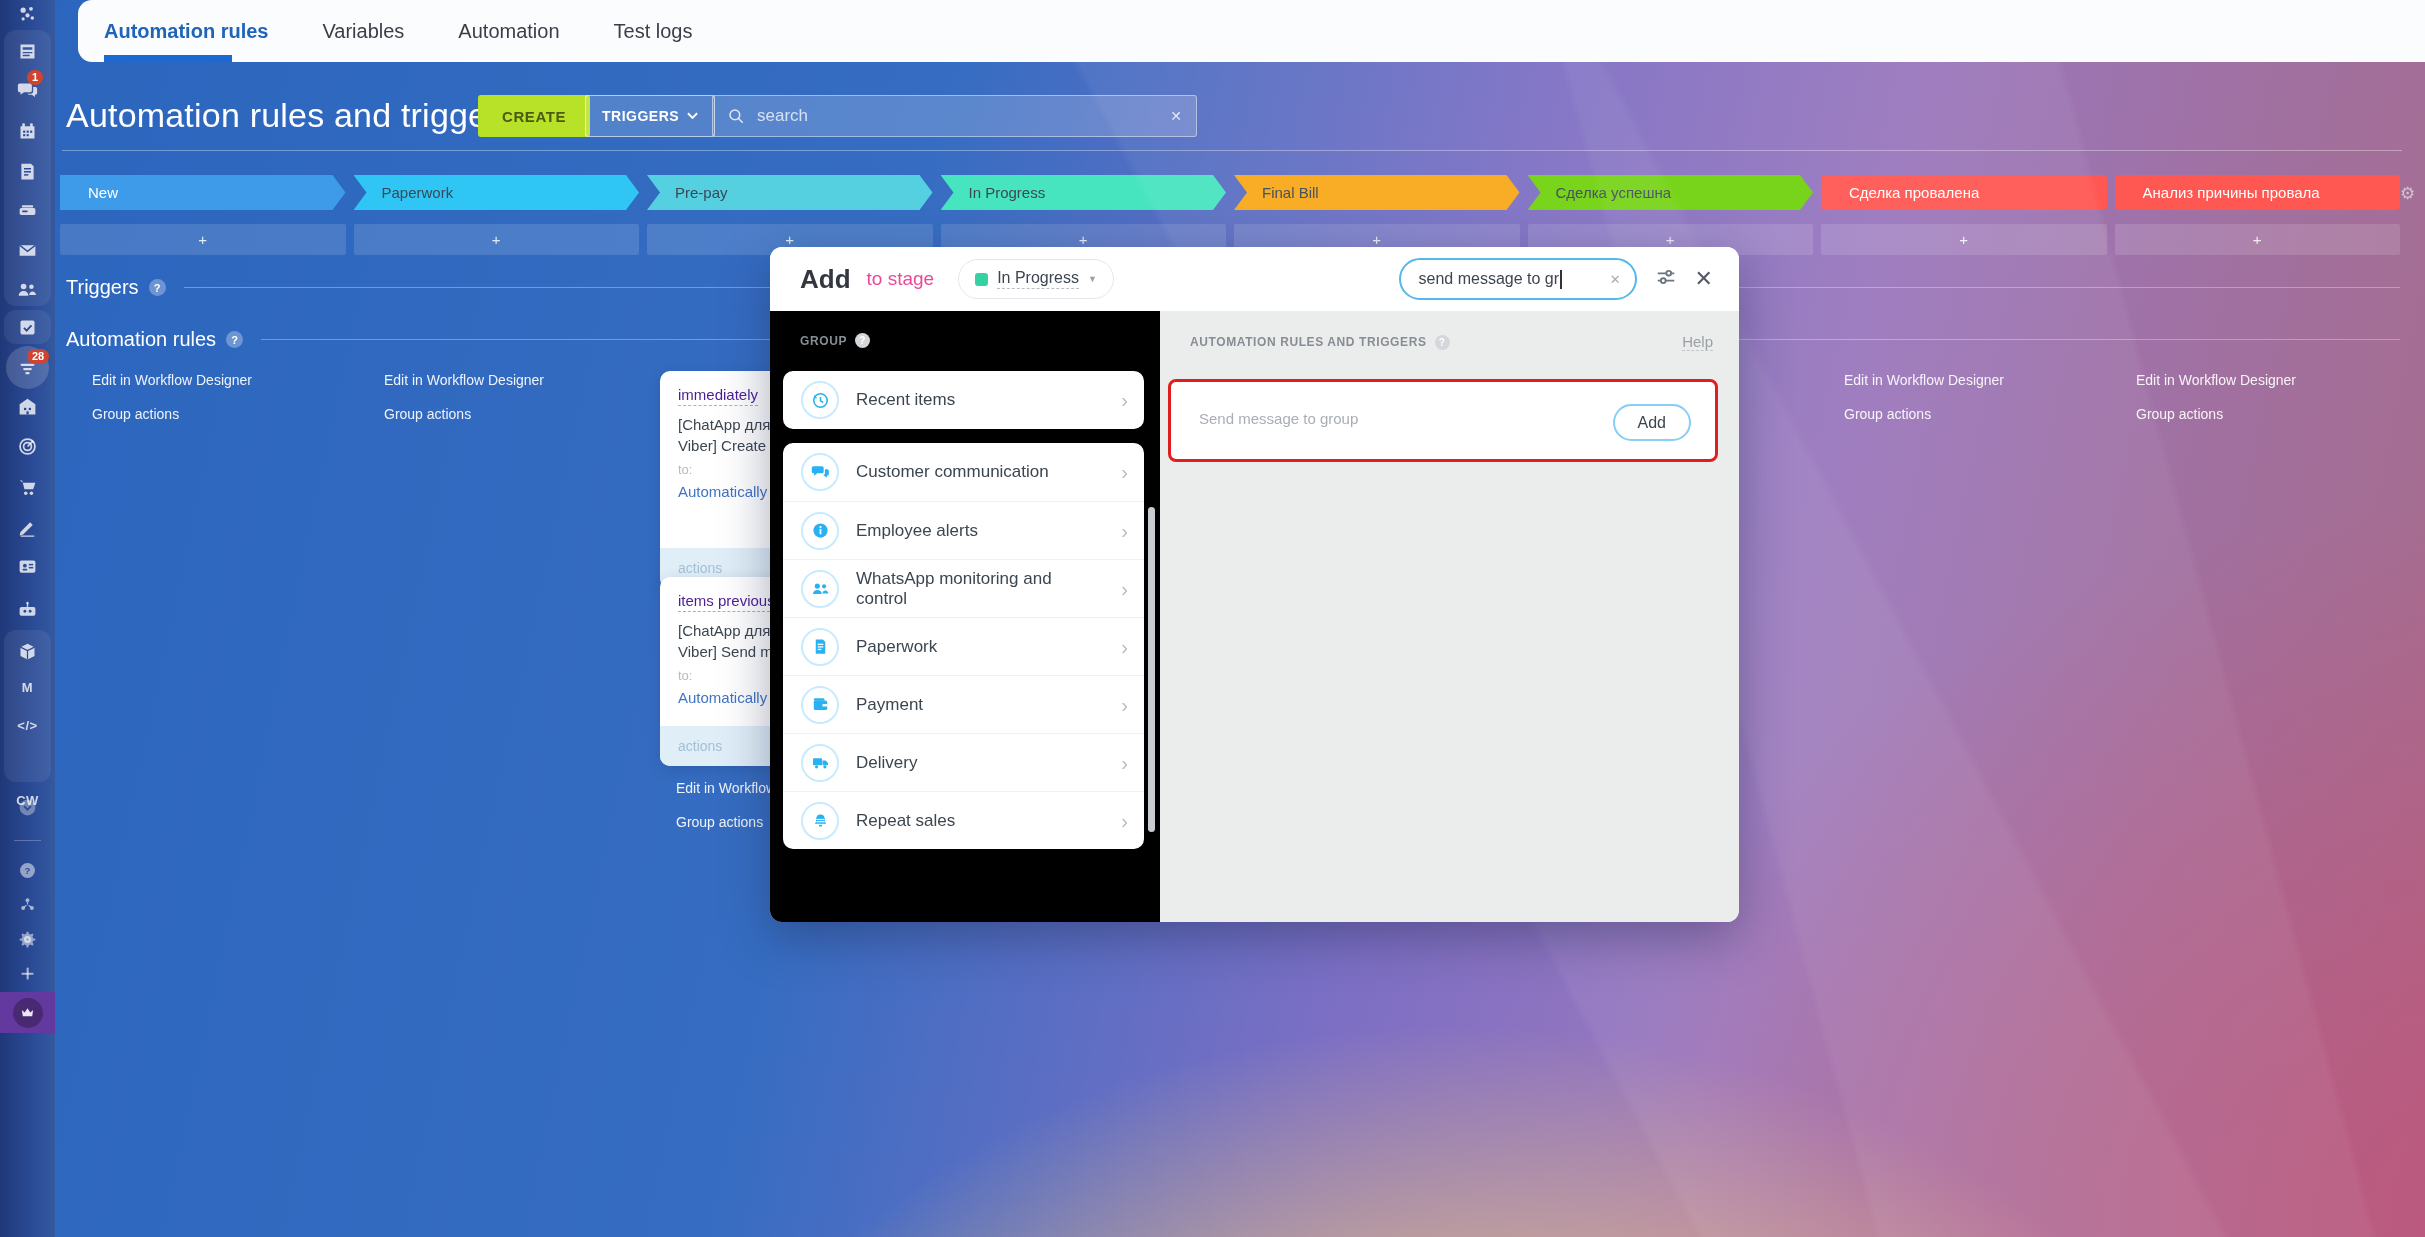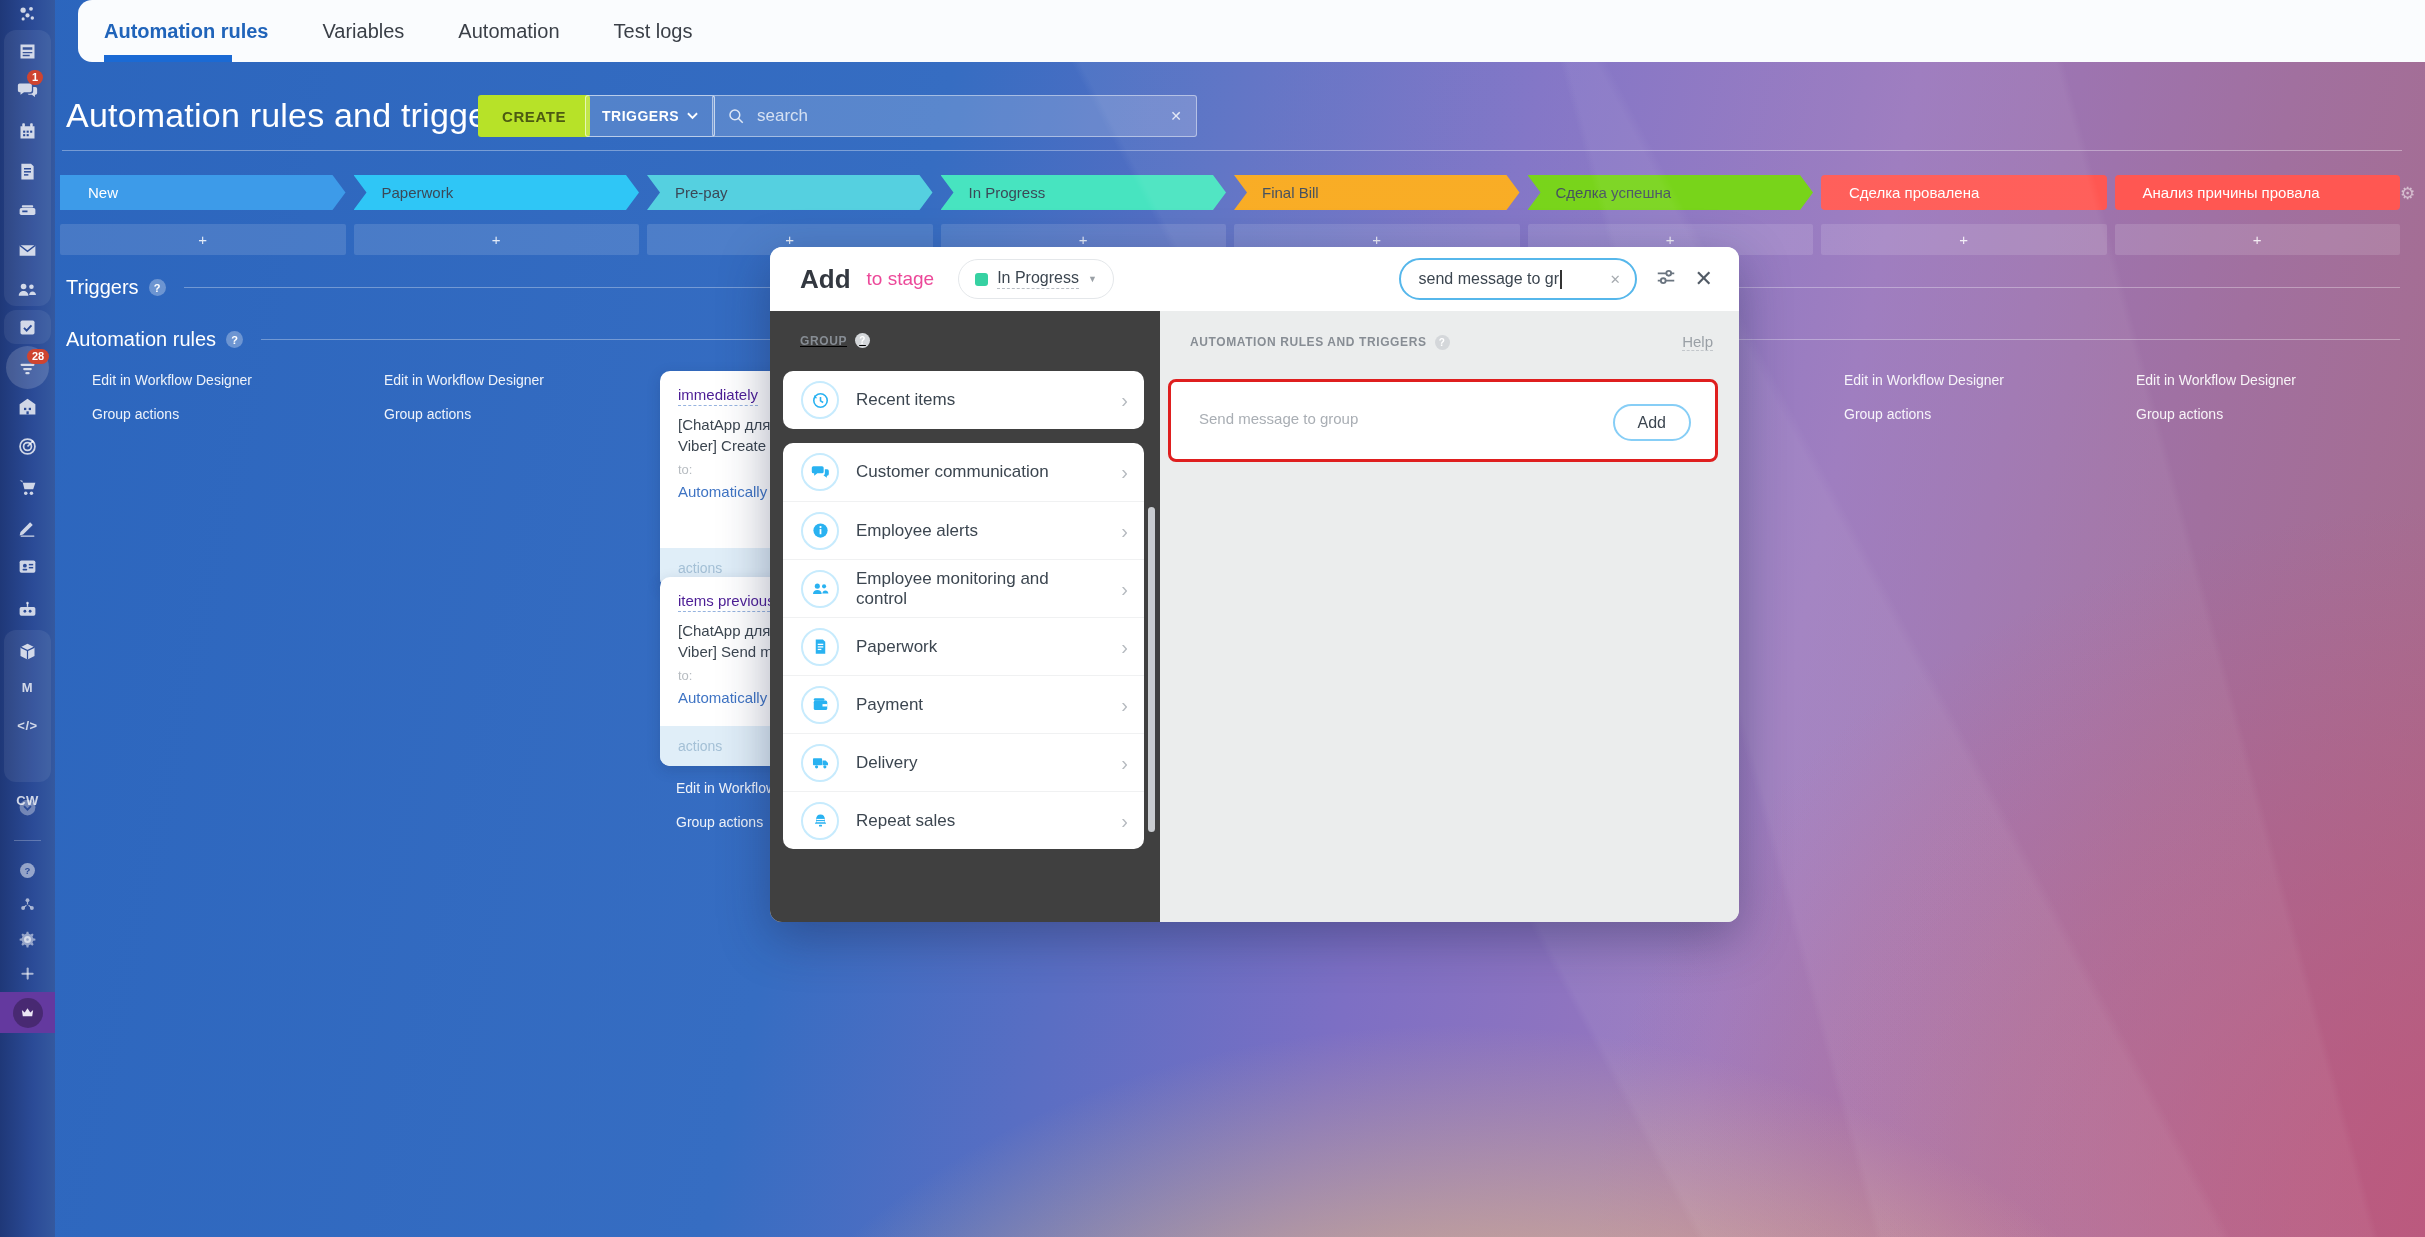--- a/index.html
+++ b/index.html
@@ -98,21 +98,21 @@
   .msearch{width:238px;height:42px;border:2px solid #56b7eb;border-radius:22px;display:flex;align-items:center;
     padding:0 14px 0 18px;box-sizing:border-box;background:#fff;}
   .msearch .val{font-size:16px;color:#3c4650;white-space:nowrap;}
   .cursor{display:inline-block;width:1.5px;height:19px;background:#333;margin-left:1px;vertical-align:middle;animation:blink 1s steps(1) infinite;}
   @keyframes blink{50%{opacity:0;}}
   .msearch .clr{margin-left:auto;color:#a6abb0;font-size:13px;}
   .mficon svg{width:22px;height:22px;stroke:#6b7580;fill:#6b7580;}
   .mclose{color:#525b66;font-size:22px;line-height:1;}
 
   .mbody{display:flex;height:611px;}
-  .gpanel{width:390px;background:#404040;position:relative;box-sizing:border-box;flex:none;text-decoration:underline;}
+  .gpanel{width:390px;background:#000000;position:relative;box-sizing:border-box;flex:none;}
   .panhead{display:flex;align-items:center;gap:8px;padding:22px 0 0 30px;font-size:12px;font-weight:bold;color:#878d94;letter-spacing:0.6px;}
   .qgray{width:15px;height:15px;border-radius:50%;background:#d4d7da;color:#fff;font-size:10px;font-weight:bold;
     display:inline-flex;align-items:center;justify-content:center;}
   .glist{position:absolute;left:13px;top:60px;width:361px;}
   .grow{height:58px;background:#fff;display:flex;align-items:center;padding:0 16px 0 18px;box-sizing:border-box;gap:17px;}
   .gcard1{border-radius:10px;margin-bottom:14px;}
   .gcardm{border-radius:10px;overflow:hidden;margin-bottom:14px;}
   .gcardm .grow + .grow{border-top:1px solid #f0f1f2;}
   .gico{width:38px;height:38px;border-radius:50%;border:2px solid #c7ebfd;box-sizing:border-box;color:#29b2f1;
     display:flex;align-items:center;justify-content:center;flex:none;background:#fff;}
@@ -499,21 +499,21 @@
             </div>
             <div class="grow">
               <span class="gico">
                   <svg viewBox="0 0 24 24">
                     <circle cx="8" cy="9" r="3.2"></circle>
                     <circle cx="16.5" cy="9.3" r="2.6"></circle>
                     <path d="M2.5 19c0-3.1 2.4-5 5.5-5s5.5 1.9 5.5 5z"></path>
                     <path d="M14.3 18.4c.3-2.5 1.7-4 3.9-4 2 0 3.5 1.4 3.8 4z"></path>
                   </svg>
                 </span>
-              <span class="glabel">Employee monitoring and control</span>
+              <span class="glabel">WhatsApp monitoring and control</span>
               <span class="gchev">›</span>
             </div>
             <div class="grow">
               <span class="gico">
                   <svg viewBox="0 0 24 24">
                     <path d="M6 3h9l3 3v15H6z"></path>
                     <g fill="#fff">
                       <rect x="8.5" y="8.5" width="7" height="1.6"></rect>
                       <rect x="8.5" y="11.7" width="7" height="1.6"></rect>
                       <rect x="8.5" y="14.9" width="4.6" height="1.6"></rect>

